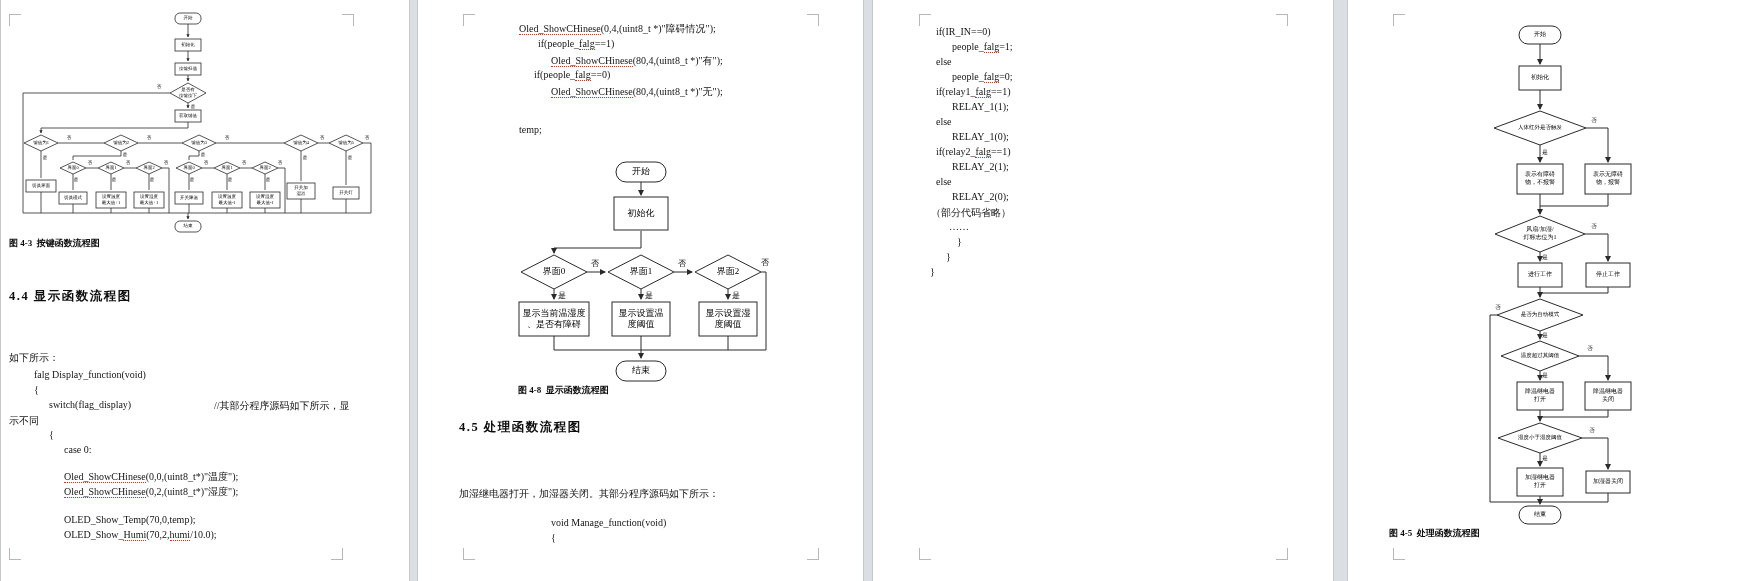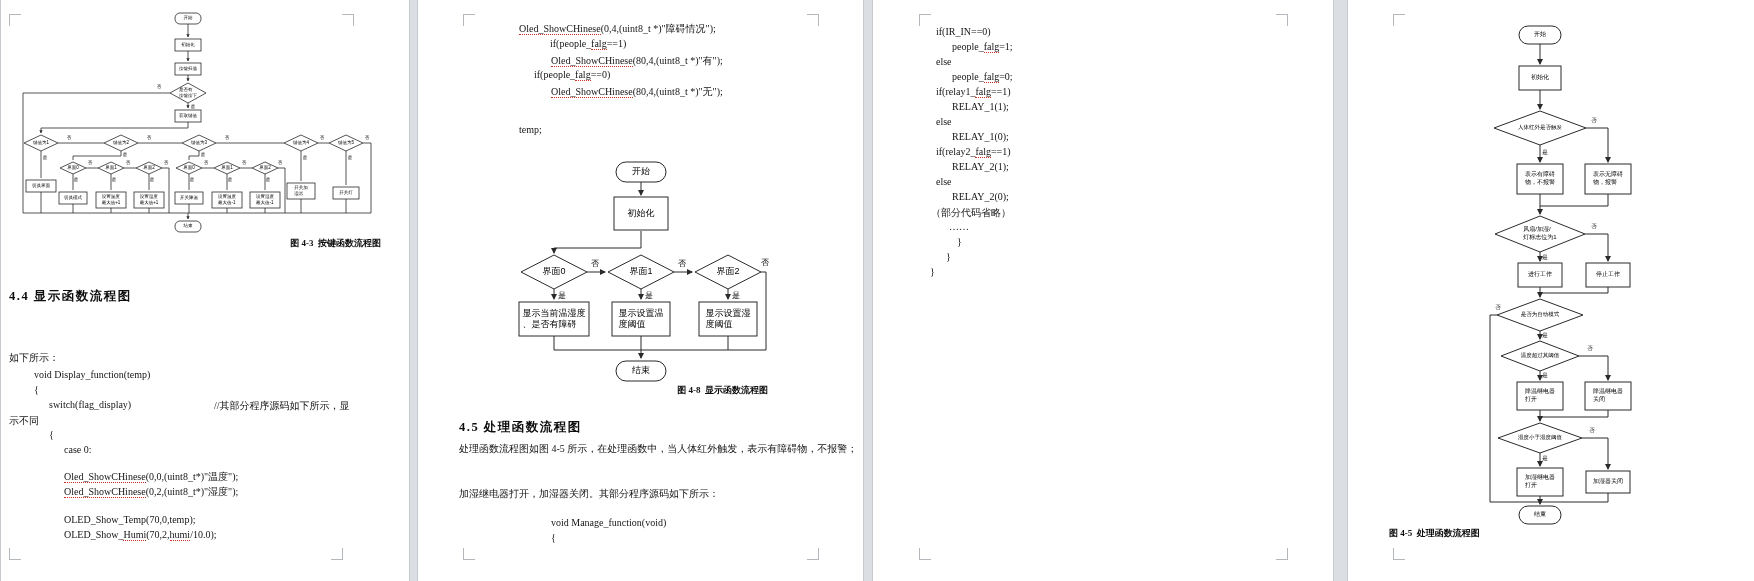--- a/index.html
+++ b/index.html
@@ -10,27 +10,27 @@
   
   .mark{position:absolute;width:11px;height:11px;border:0 solid #b4b8bd;}
   .mark.tl{border-top-width:1px;border-left-width:1px}
   .mark.tr{border-top-width:1px;border-right-width:1px}
   .mark.bl{border-bottom-width:1px;border-left-width:1px}
   .mark.br{border-bottom-width:1px;border-right-width:1px}
   
   .cl{position:absolute;font:10px "Liberation Serif",serif;color:#141414;white-space:pre;}
   .body-line{position:absolute;font:10px/15px "Liberation Serif",serif;color:#141414;white-space:pre;}
   .h2{position:absolute;font:600 12.5px "Liberation Serif",serif;letter-spacing:1.5px;color:#0d0d0d;white-space:pre;}
-  .cap{position:absolute;font:bold 9px "Liberation Serif",serif;color:#0d0d0d;text-align:right;white-space:pre;}
+  .cap{position:absolute;font:bold 9px "Liberation Serif",serif;color:#0d0d0d;text-align:left;white-space:pre;}
   .sq{border-bottom:1px dotted #d23022;}
   
   .fc{position:absolute;}
   .fc svg{position:absolute;left:0;top:0;overflow:visible;}
-  .lbl{position:absolute;transform:translate(-50%,-50%);color:#000;
-       white-space:pre;font-family:Liberation Sans, sans-serif;}
+  .lbl{position:absolute;transform:translate(-50%,-50%);text-align:center;color:#000;
+       white-space:pre;font-family:Liberation Serif, serif;}
   .yn{position:absolute;transform:translate(-50%,-50%);color:#000;font-family:"Liberation Serif",serif;}
   .fc1 .lbl{font-size:4.5px;line-height:1.25;}
   .fc1 .yn{font-size:4.5px;}
   .fc2 .lbl{font-size:9px;line-height:1.25;}
   .fc2 .yn{font-size:8px;}
   .fc3 .lbl{font-size:6px;line-height:1.3;}
   .fc3 .yn{font-size:5.5px;}
 </style>
 </head>
 <body>
@@ -149,41 +149,41 @@
       <div class="yn" style="left:143px;top:171px">是</div>
       <div class="yn" style="left:183px;top:171px">是</div>
       <div class="yn" style="left:221px;top:171px">是</div>
       <div class="yn" style="left:259px;top:171px">是</div>
     </div>
     <div class="cap" style="left:8px;top:237px;width:372px">图 4-3  按键函数流程图</div>
 
     <div class="h2" style="left:8px;top:288px">4.4 显示函数流程图</div>
     <div class="body-line" style="left:8px;top:350px">如下所示：</div>
 
-    <div class="cl" style="left:33px;top:369px">void Display_function(temp)</div>
+    <div class="cl" style="left:33px;top:369px">falg Display_function(void)</div>
     <div class="cl" style="left:33px;top:384px">{</div>
     <div class="cl" style="left:48px;top:399px">switch(flag_display)</div>
     <div class="cl" style="left:213px;top:399px">//其部分程序源码如下所示，显</div>
     <div class="cl" style="left:8px;top:414px">示不同</div>
     <div class="cl" style="left:48px;top:429px">{</div>
     <div class="cl" style="left:63px;top:444px">case 0:</div>
     <div class="cl" style="left:63px;top:470px"><span class="sq">Oled_ShowCHinese</span><span>(0,0,(uint8_t*)"温度");</span></div>
     <div class="cl" style="left:63px;top:485px"><span class="sq">Oled_ShowCHinese</span><span>(0,2,(uint8_t*)"湿度");</span></div>
     <div class="cl" style="left:63px;top:514px">OLED_Show_Temp(70,0,temp);</div>
     <div class="cl" style="left:63px;top:529px"><span>OLED_Show_</span><span class="sq">Humi</span><span>(70,2,</span><span class="sq">humi</span><span>/10.0);</span></div>
   </div>
 
   <div class="page" style="left:417px;width:445px">
     <div class="mark tl" style="left:45px;top:14px"></div>
     <div class="mark tr" style="left:389px;top:14px"></div>
     <div class="mark bl" style="left:45px;top:548px"></div>
     <div class="mark br" style="left:389px;top:548px"></div>
 
     <div class="cl" style="left:101px;top:22px"><span class="sq">Oled_ShowCHinese</span><span>(0,4,(uint8_t *)"障碍情况");</span></div>
-    <div class="cl" style="left:132px;top:38px"><span>if(people_</span><span class="sq">falg</span><span>==1)</span></div>
+    <div class="cl" style="left:120px;top:38px"><span>if(people_</span><span class="sq">falg</span><span>==1)</span></div>
     <div class="cl" style="left:133px;top:54px"><span class="sq">Oled_ShowCHinese</span><span>(80,4,(uint8_t *)"有");</span></div>
     <div class="cl" style="left:116px;top:69px"><span>if(people_</span><span class="sq">falg</span><span>==0)</span></div>
     <div class="cl" style="left:133px;top:85px"><span class="sq">Oled_ShowCHinese</span><span>(80,4,(uint8_t *)"无");</span></div>
     <div class="cl" style="left:101px;top:124px">temp;</div>
 
     <div class="fc fc2" style="left:100px;top:158px;width:250px;height:230px">
       <svg width="250" height="230">
         <defs>
           <marker id="a2" markerWidth="6" markerHeight="6" refX="5" refY="3" orient="auto">
             <path d="M0,0L6,3L0,6Z" fill="#2a2a2a"></path>
@@ -227,21 +227,20 @@
       <div class="yn" style="left:77px;top:105px">否</div>
       <div class="yn" style="left:164px;top:105px">否</div>
       <div class="yn" style="left:247px;top:104px">否</div>
       <div class="yn" style="left:44px;top:137px">是</div>
       <div class="yn" style="left:131px;top:137px">是</div>
       <div class="yn" style="left:218px;top:137px">是</div>
     </div>
     <div class="cap" style="left:100px;top:384px;width:250px">图 4-8  显示函数流程图</div>
 
     <div class="h2" style="left:41px;top:419px">4.5 处理函数流程图</div>
-    <div class="body-line" style="left:41px;top:441px">处理函数流程图如图 4-5 所示，在处理函数中，当人体红外触发，表示有障碍物，不报警；</div>
     <div class="body-line" style="left:41px;top:486px">加湿继电器打开，加湿器关闭。其部分程序源码如下所示：</div>
     <div class="cl" style="left:133px;top:517px">void Manage_function(void)</div>
     <div class="cl" style="left:133px;top:532px">{</div>
   </div>
 
   <div class="page" style="left:872px;width:460px">
     <div class="mark tl" style="left:46px;top:14px"></div>
     <div class="mark tr" style="left:403px;top:14px"></div>
     <div class="mark bl" style="left:46px;top:548px"></div>
     <div class="mark br" style="left:403px;top:548px"></div>

